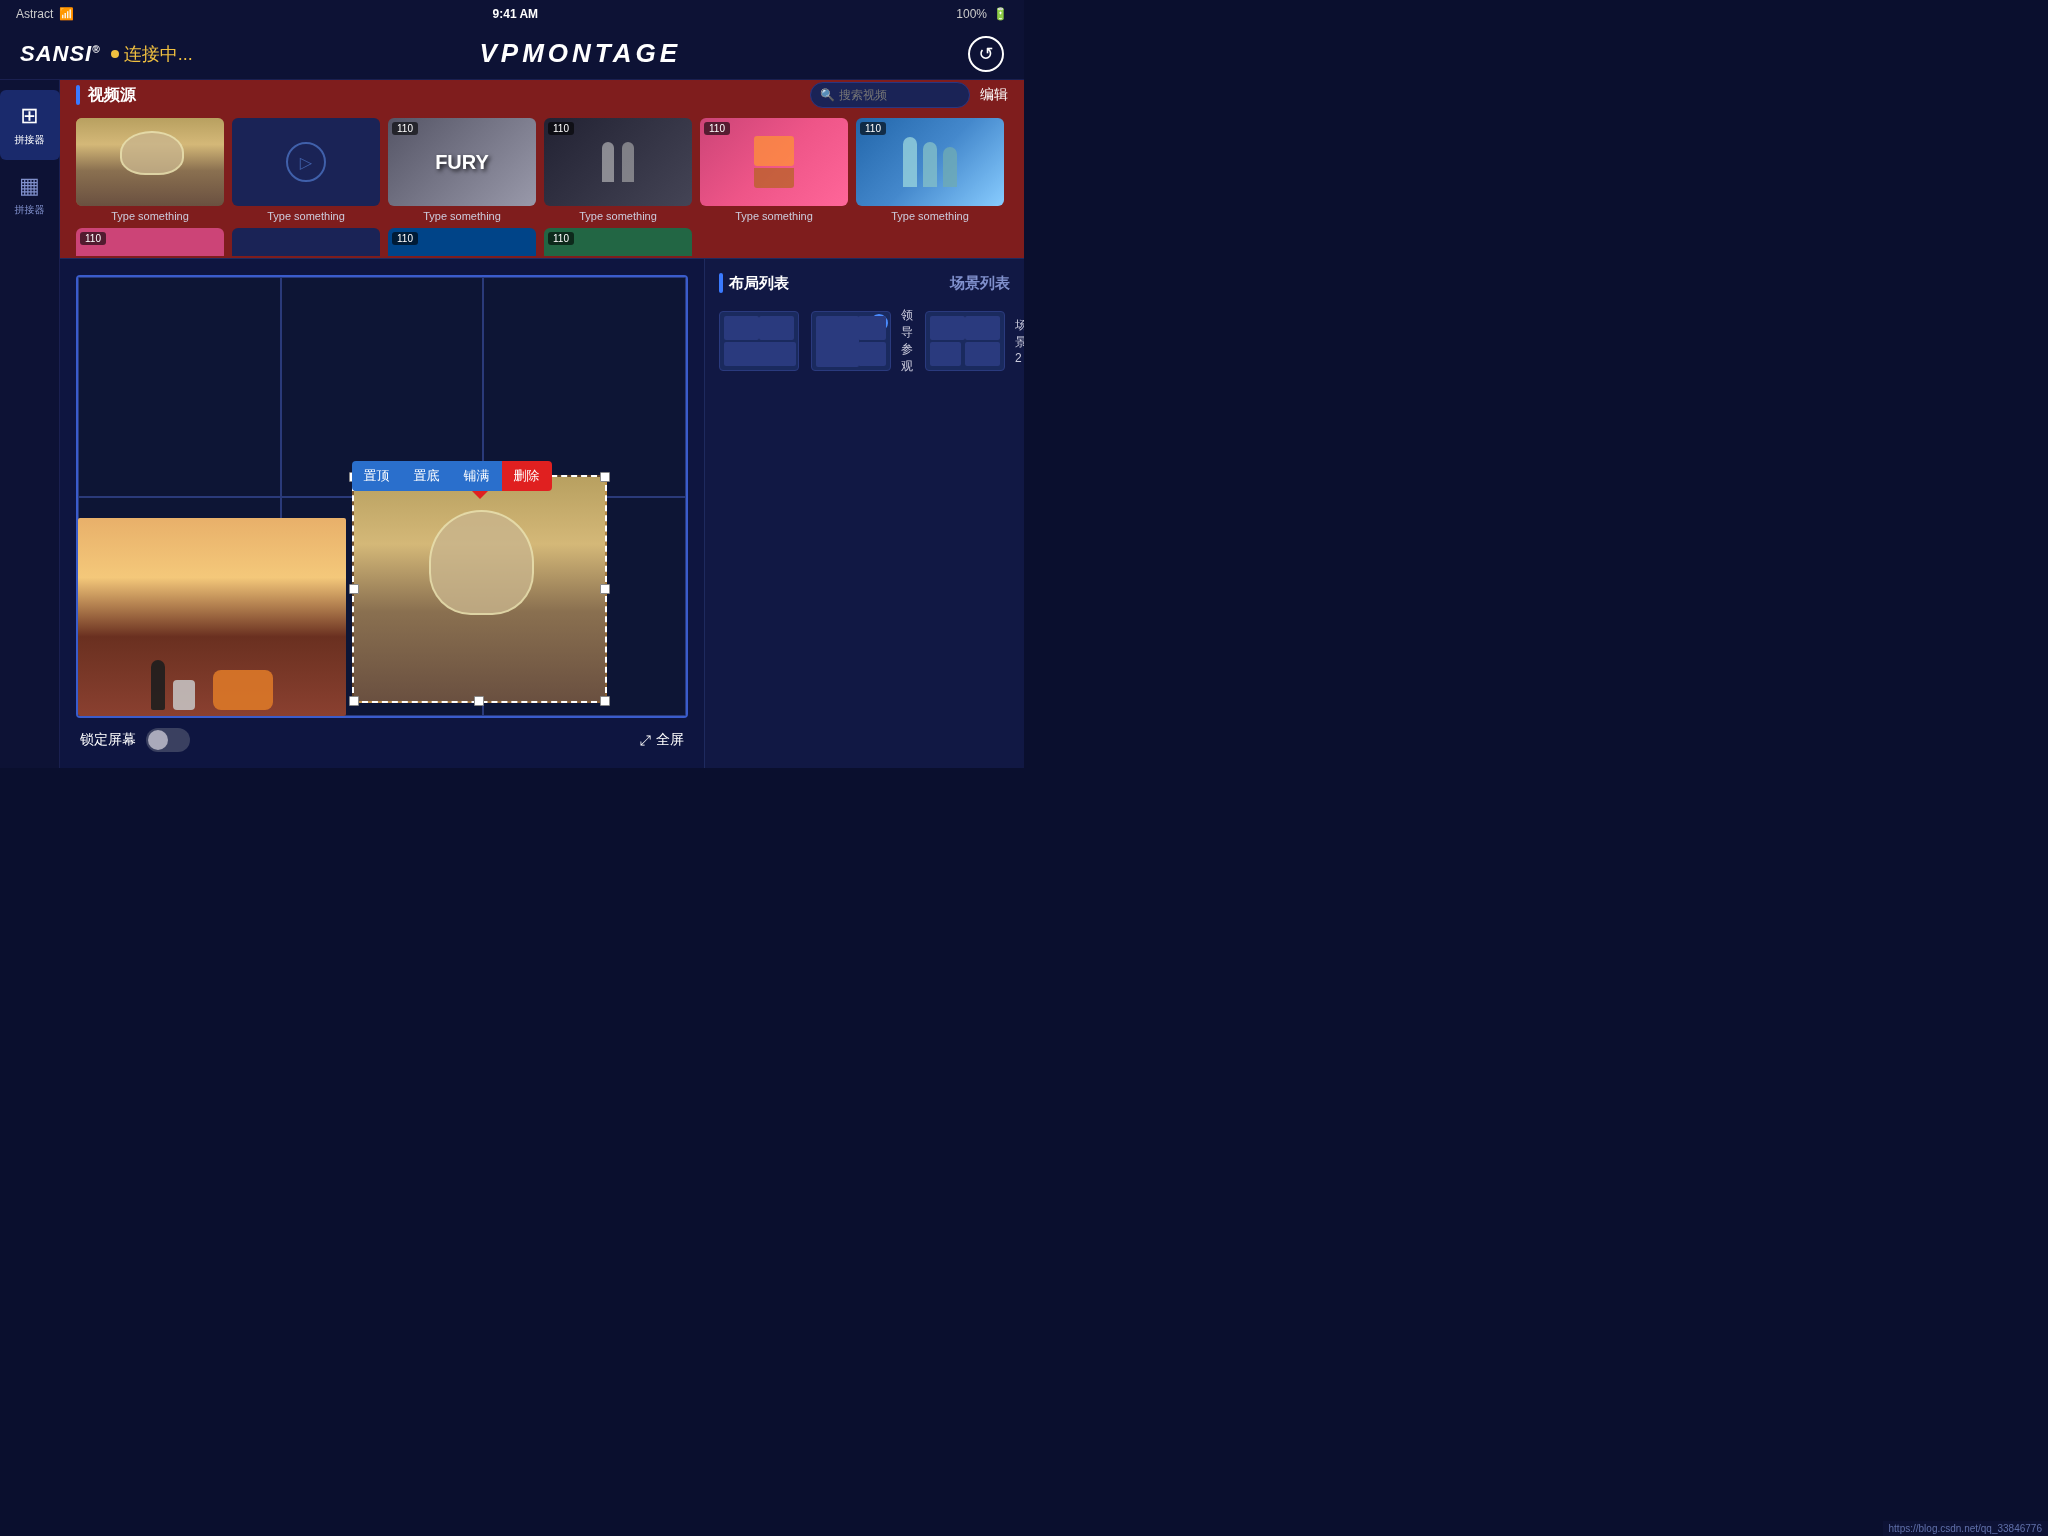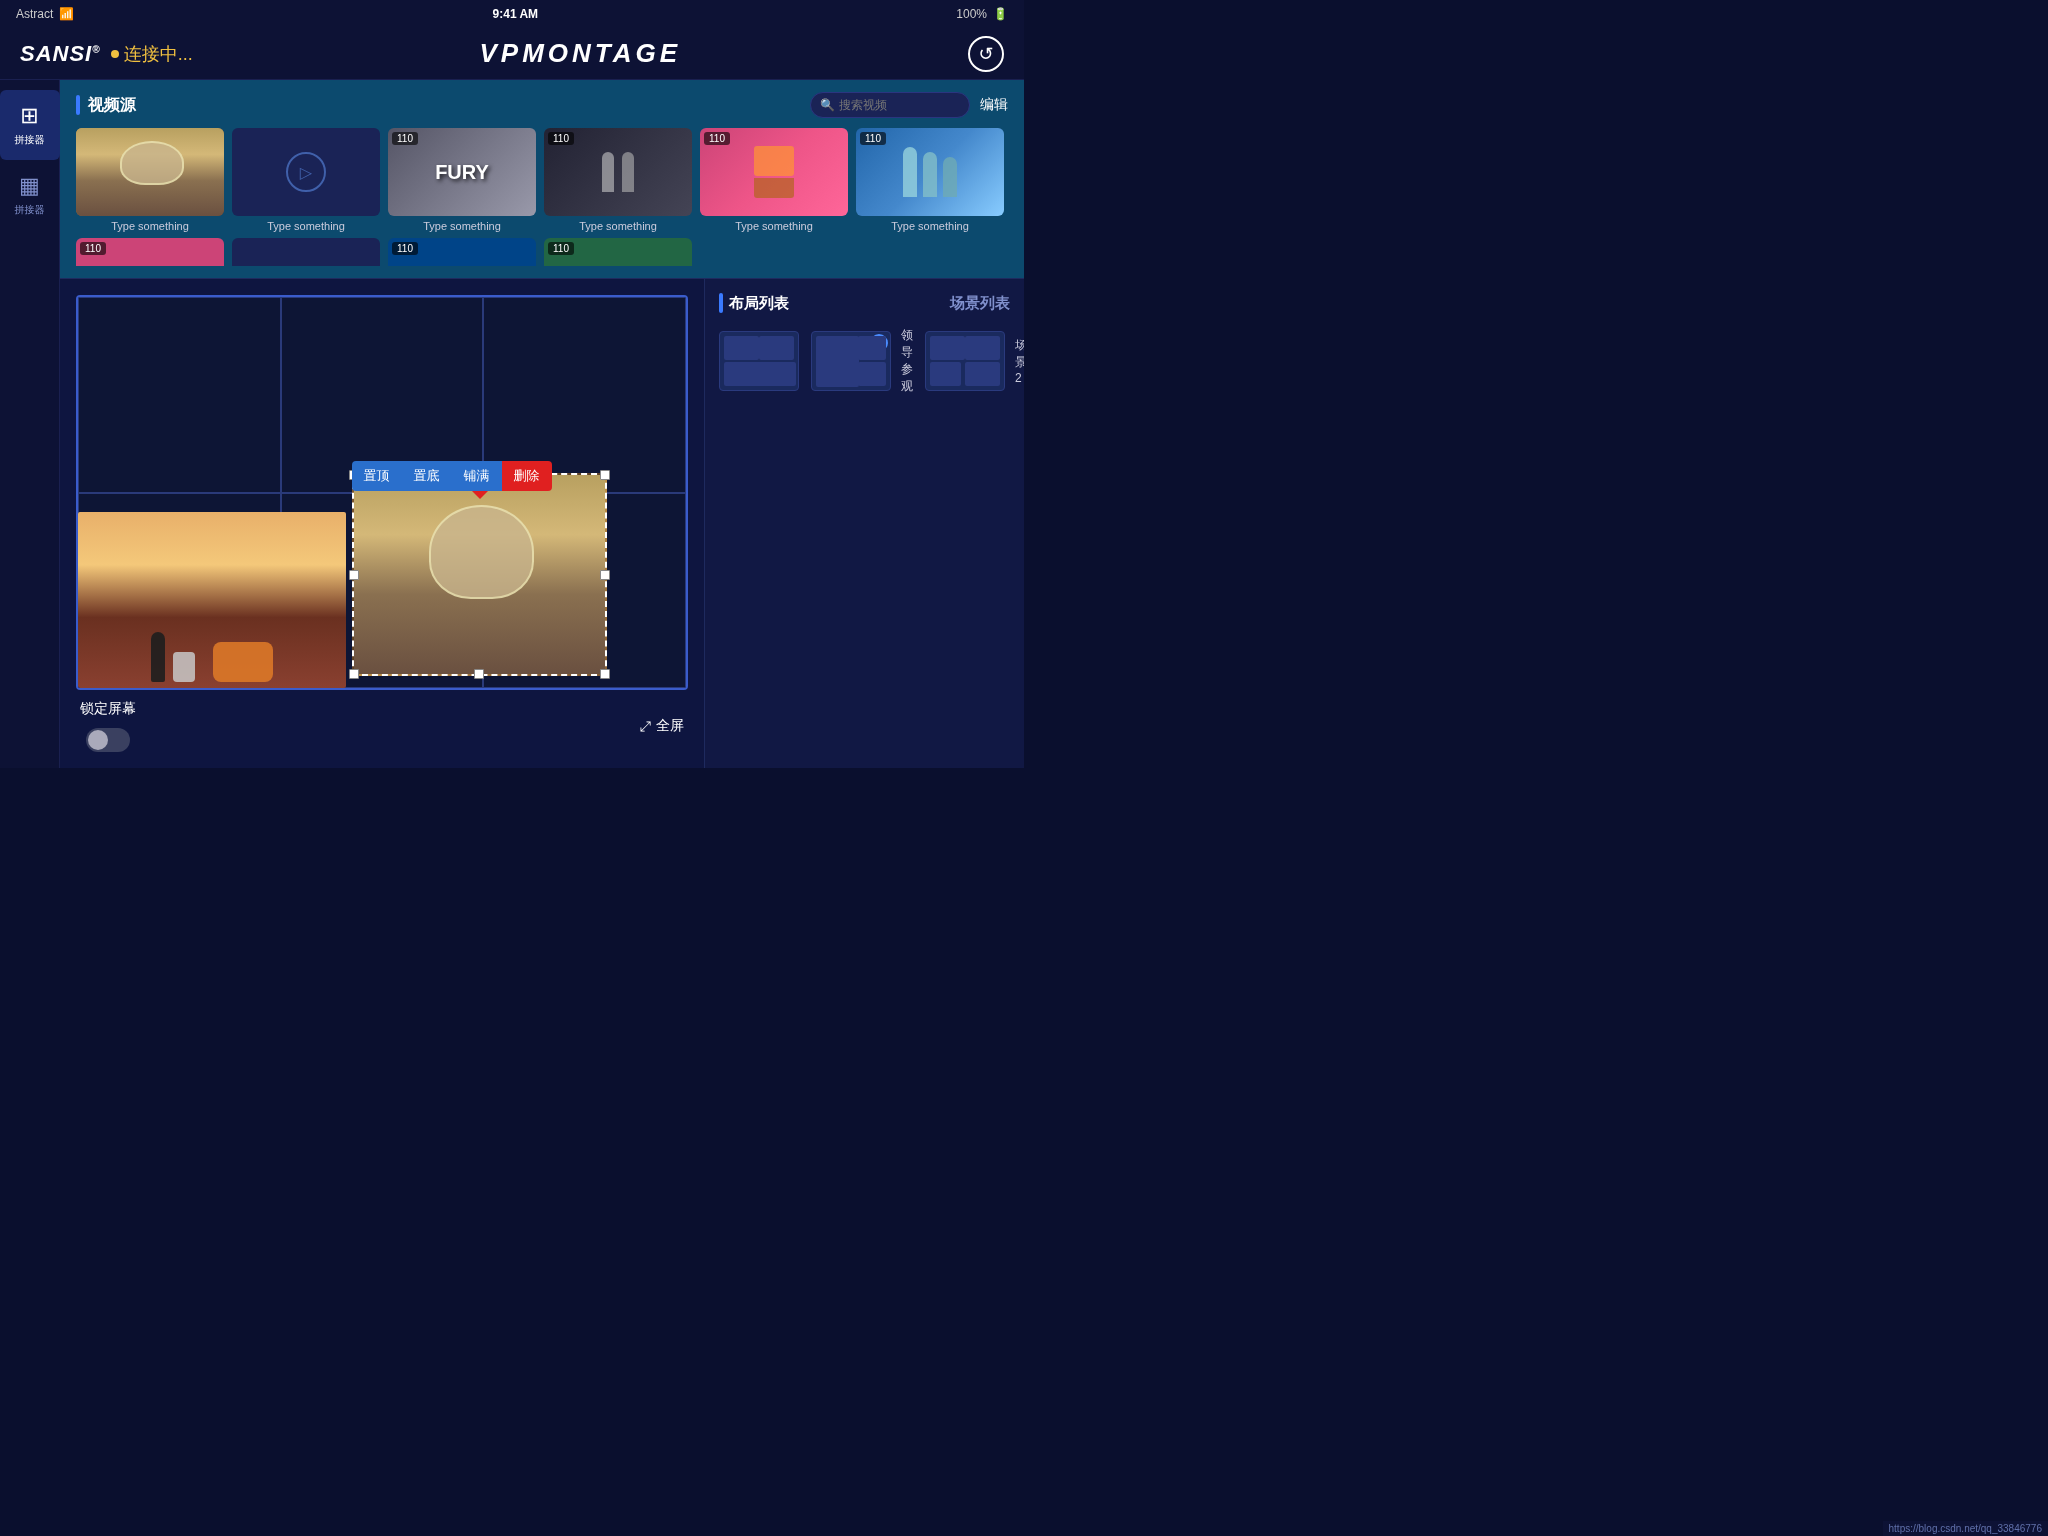--- a/index.html
+++ b/index.html
@@ -107,22 +107,22 @@
     .content-area {
       flex: 1;
       display: flex;
       flex-direction: column;
       background: #0e1540;
       overflow: hidden;
     }
 
     
     .video-source-panel {
-      background: #0c4a6e;
-      padding: 12px 16px;
+      background: #7f1d1d;
+      padding: 2px 16px;
       border-bottom: 1px solid #1e2a5e;
     }
     .panel-header {
       display: flex;
       align-items: center;
       justify-content: space-between;
       margin-bottom: 10px;
     }
     .panel-title {
       display: flex;
@@ -309,21 +309,21 @@
       border-radius: 1px;
     }
 
     
     .canvas-bottom {
       display: flex;
       align-items: center;
       justify-content: space-between;
       padding: 0 4px;
     }
-    .lock-screen { display: flex; align-items: center; gap: 10px; font-size: 14px; flex-direction: column; }
+    .lock-screen { display: flex; align-items: center; gap: 10px; font-size: 14px; }
     .toggle-switch {
       width: 44px; height: 24px;
       background: #3a4060;
       border-radius: 12px;
       position: relative;
       cursor: pointer;
     }
     .toggle-knob {
       width: 20px; height: 20px;
       background: #aab;

